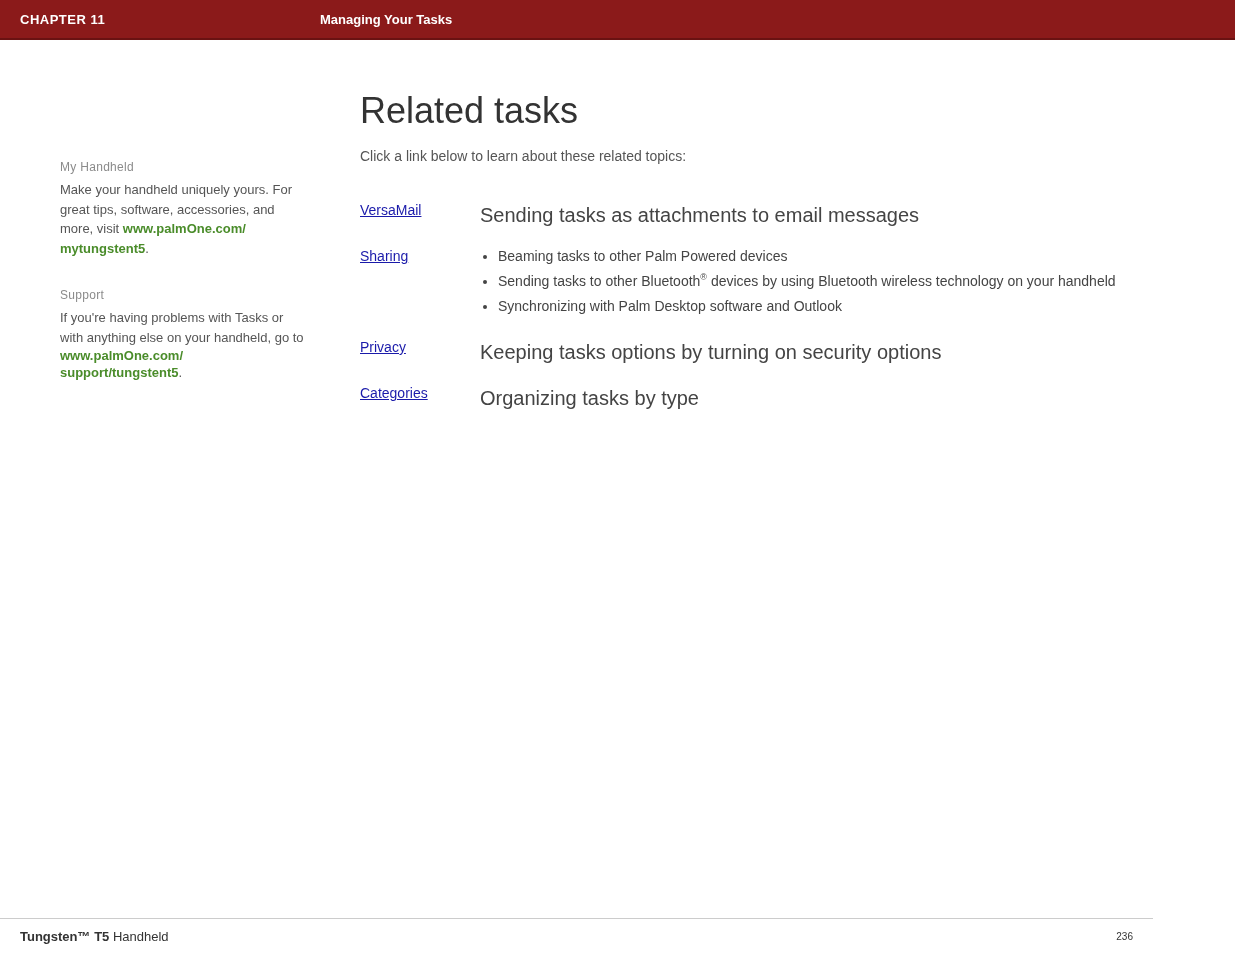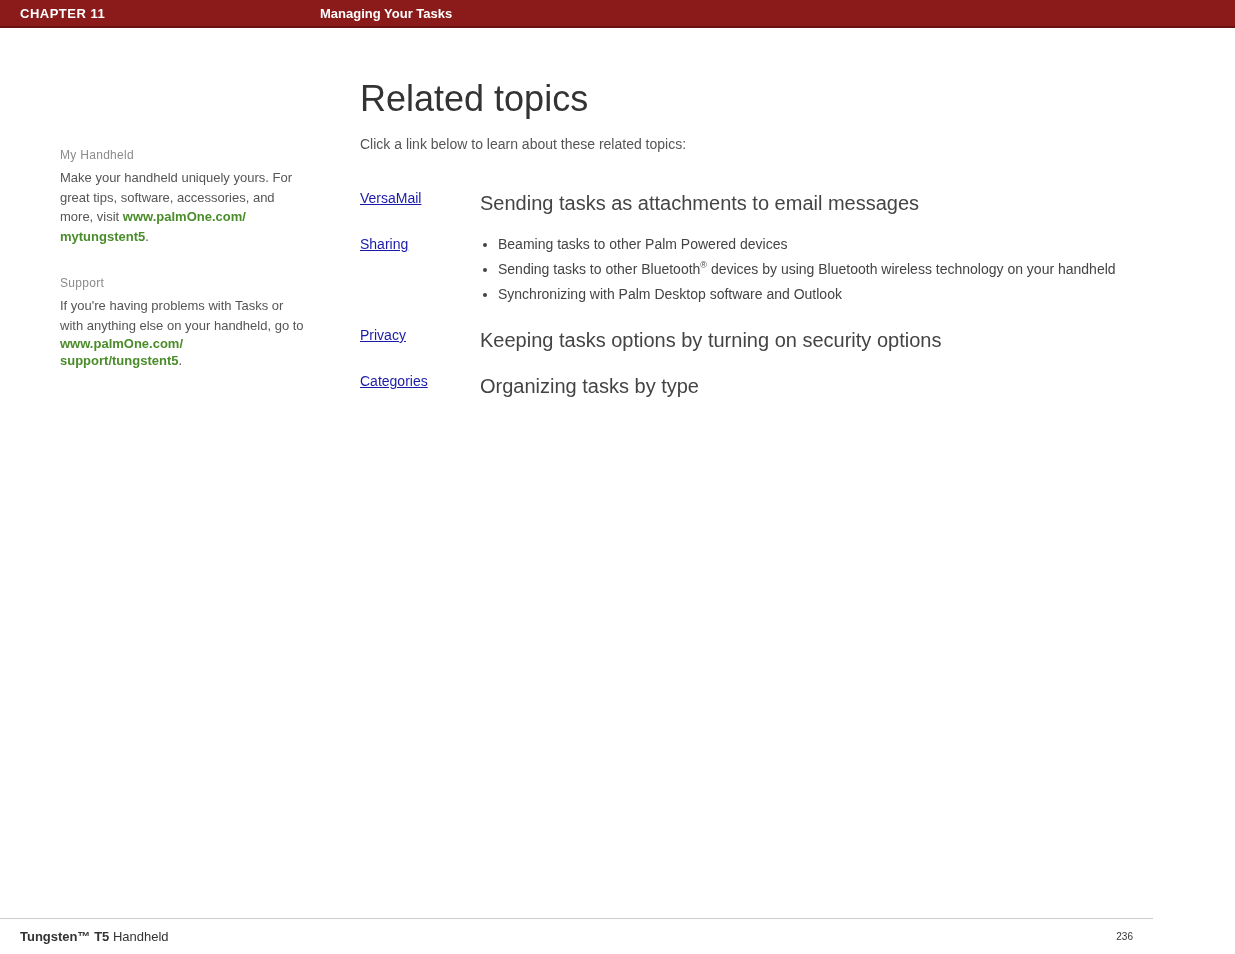--- a/index.html
+++ b/index.html
@@ -12,21 +12,21 @@
       font-size: 14px;
     }
 
     
     .header-bar {
       background-color: #8b1a1a;
       color: #fff;
       display: flex;
       align-items: center;
       padding: 0 20px;
-      height: 28px;
+      height: 40px;
       border-bottom: 2px solid #6a1212;
     }
     .header-chapter {
       font-weight: bold;
       font-size: 13px;
       letter-spacing: 0.5px;
       width: 300px;
       color: #fff;
     }
     .header-title {
@@ -176,21 +176,21 @@
     <div class="sidebar-section">
       <div class="sidebar-section-title">Support</div>
       <span class="sidebar-text">If you're having problems with Tasks or with anything else on your handheld, go to </span>
       <a class="sidebar-link" href="#">www.palmOne.com/<br>support/tungstent5</a><span class="sidebar-text">.</span>
     </div>
 
   </div>
 
   <div class="content">
 
-    <h1 class="page-title">Related topics</h1>
+    <h1 class="page-title">Related tasks</h1>
     <p class="intro-text">Click a link below to learn about these related topics:</p>
 
     <table class="topics-table">
       <tbody>
 
         <tr>
           <td style="width:120px;">
             <a class="topic-link" href="#">VersaMail</a>
           </td>
           <td>

